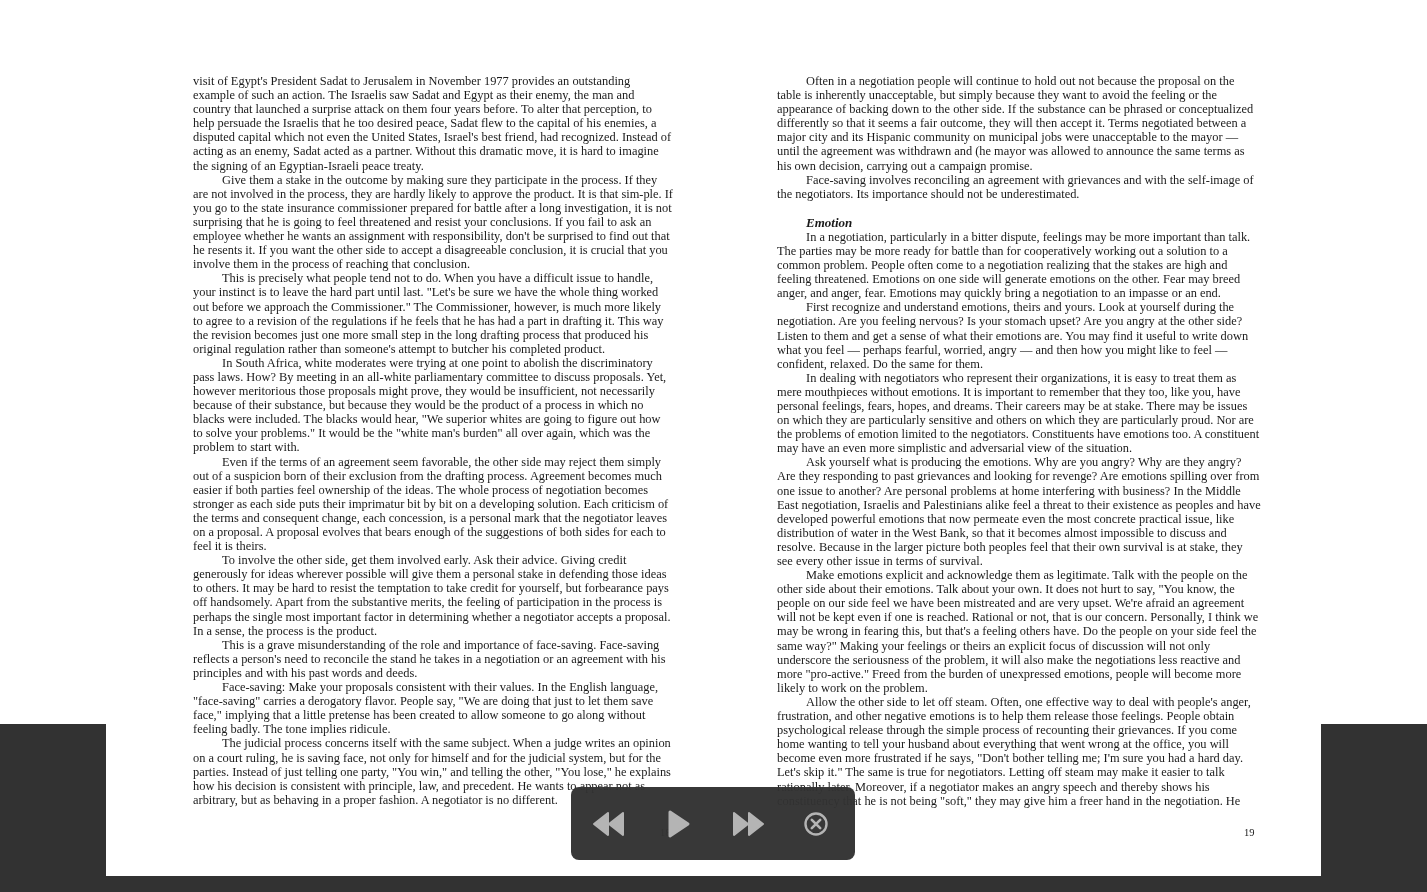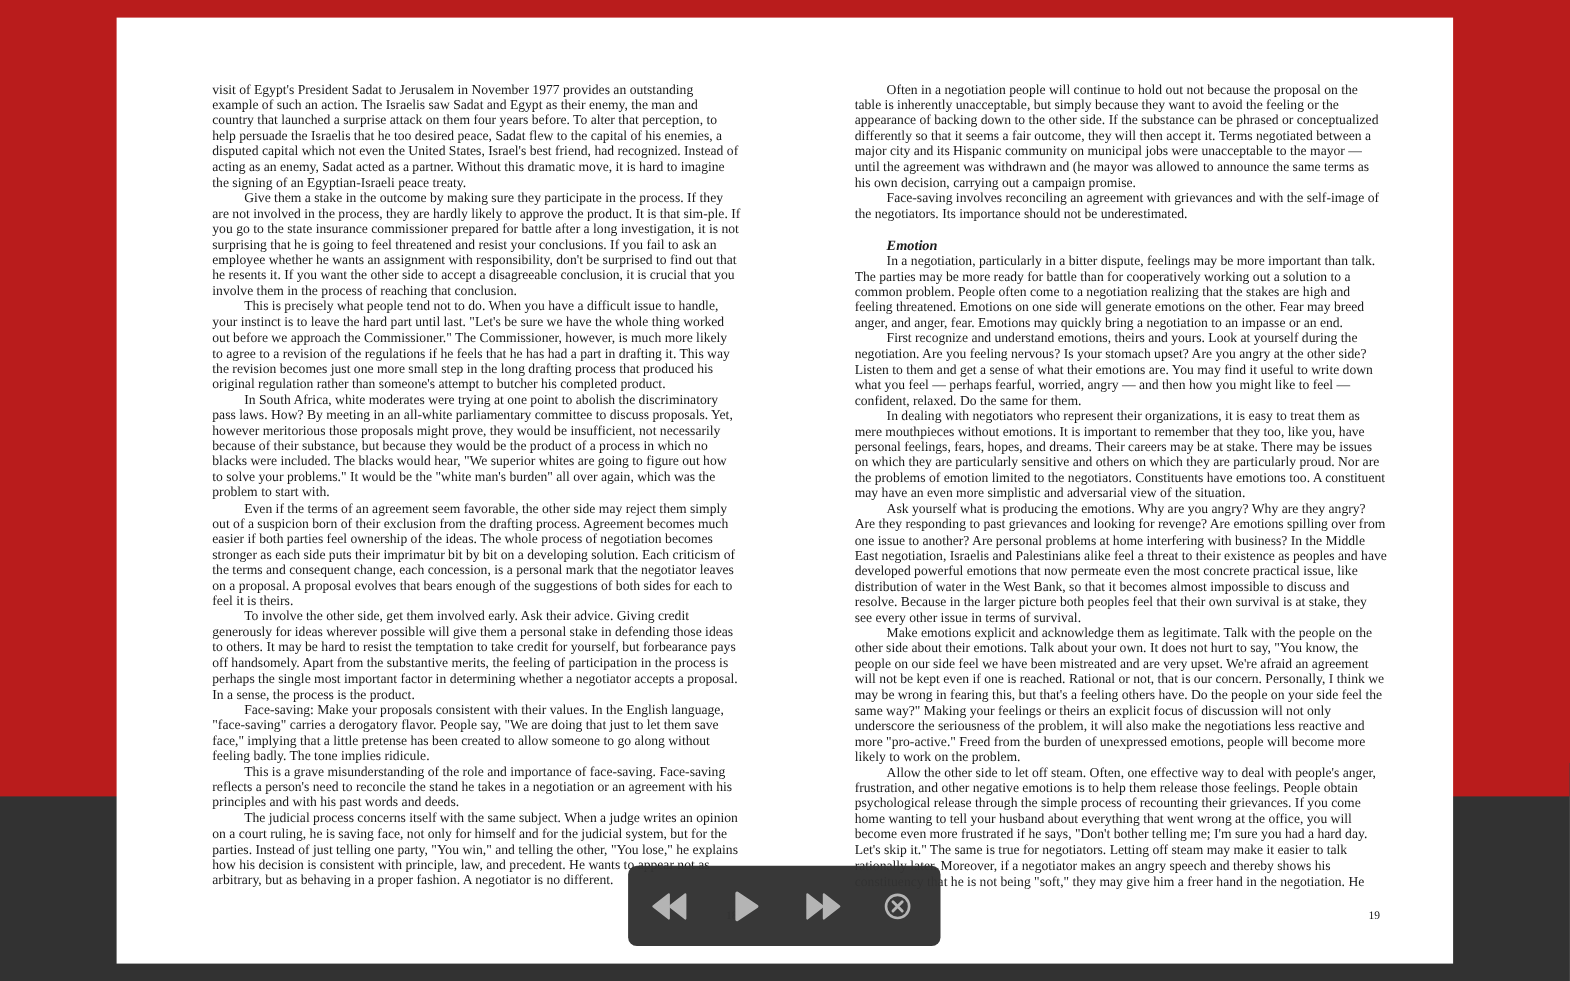--- a/index.html
+++ b/index.html
@@ -7,21 +7,21 @@
     padding: 0;
     width: 1427px;
     height: 892px;
     background: #323232;
     overflow: hidden;
   }
   .viewer {
     position: relative;
     width: 1427px;
     height: 724px;
-    background: #b91c1c;
+    background: #ffffff;
   }
   .spread {
     position: absolute;
     left: 106px;
     top: 16px;
     width: 1215px;
     height: 860px;
     background: #ffffff;
   }
   .page {
@@ -97,22 +97,22 @@
   <div class="spread">
 
     <div class="page page-left">
       <div class="text">
         <p class="noindent"><span>visit of Egypt's President Sadat to Jerusalem in November 1977 provides an outstanding example of such an action. The Israelis saw Sadat and Egypt as their enemy, the man and country that launched a surprise attack on them four years before. To alter that perception, to help persuade the Israelis that he too desired peace, Sadat flew to the capital of his enemies, a disputed capital which not even the United States, Israel's best friend, had recognized. Instead of acting as an enemy, Sadat acted as a partner. Without this dramatic move, it is hard to imagine the signing of an Egyptian-Israeli peace treaty.</span></p>
         <p><b>Give them a stake in the outcome by making sure they participate in the process.</b><span> If they are not involved in the process, they are hardly likely to approve the product. It is that sim-ple. If you go to the state insurance commissioner prepared for battle after a long investigation, it is not surprising that he is going to feel threatened and resist your conclusions. If you fail to ask an employee whether he wants an assignment with responsibility, don't be surprised to find out that he resents it. If you want the other side to accept a disagreeable conclusion, it is crucial that you involve them in the process of reaching that conclusion.</span></p>
         <p><span>This is precisely what people tend not to do. When you have a difficult issue to handle, your instinct is to leave the hard part until last. "Let's be sure we have the whole thing worked out before we approach the Commissioner." The Commissioner, however, is much more likely to agree to a revision of the regulations if he feels that he has had a part in drafting it. This way the revision becomes just one more small step in the long drafting process that produced his original regulation rather than someone's attempt to butcher his completed product.</span></p>
         <p><span>In South Africa, white moderates were trying at one point to abolish the discriminatory pass laws. How? By meeting in an all-white parliamentary committee to discuss proposals. Yet, however meritorious those proposals might prove, they would be insufficient, not necessarily because of their substance, but because they would be the product of a process in which no blacks were included. The blacks would hear, "We superior whites are going to figure out how to solve your problems." It would be the "white man's burden" all over again, which was the problem to start with.</span></p>
         <p><span>Even if the terms of an agreement seem favorable, the other side may reject them simply out of a suspicion born of their exclusion from the drafting process. Agreement becomes much easier if both parties feel ownership of the ideas. The whole process of negotiation becomes stronger as each side puts their imprimatur bit by bit on a developing solution. Each criticism of the terms and consequent change, each concession, is a personal mark that the negotiator leaves on a proposal. A proposal evolves that bears enough of the suggestions of both sides for each to feel it is theirs.</span></p>
         <p><span>To involve the other side, get them involved early. Ask their advice. Giving credit generously for ideas wherever possible will give them a personal stake in defending those ideas to others. It may be hard to resist the temptation to take credit for yourself, but forbearance pays off handsomely. Apart from the substantive merits, the feeling of participation in the process is perhaps the single most important factor in determining whether a negotiator accepts a proposal. In a sense, the process is the product.</span></p>
+        <p><span>This is a grave misunderstanding of the role and importance of face-saving. Face-saving reflects a person's need to reconcile the stand he takes in a negotiation or an agreement with his principles and with his past words and deeds.</span></p>
         <p><b>Face-saving: Make your proposals consistent with their values.</b><span> In the English language, "face-saving" carries a derogatory flavor. People say, "We are doing that just to let them save face," implying that a little pretense has been created to allow someone to go along without feeling badly. The tone implies ridicule.</span></p>
-        <p><span>This is a grave misunderstanding of the role and importance of face-saving. Face-saving reflects a person's need to reconcile the stand he takes in a negotiation or an agreement with his principles and with his past words and deeds.</span></p>
         <p><span>The judicial process concerns itself with the same subject. When a judge writes an opinion on a court ruling, he is saving face, not only for himself and for the judicial system, but for the parties. Instead of just telling one party, "You win," and telling the other, "You lose," he explains how his decision is consistent with principle, law, and precedent. He wants to appear not as arbitrary, but as behaving in a proper fashion. A negotiator is no different.</span></p>
       </div>
       <div class="page-number">18</div>
     </div>
 
     <div class="page page-right">
       <div class="text">
         <p><span>Often in a negotiation people will continue to hold out not because the proposal on the table is inherently unacceptable, but simply because they want to avoid the feeling or the appearance of backing down to the other side. If the substance can be phrased or conceptualized differently so that it seems a fair outcome, they will then accept it. Terms negotiated between a major city and its Hispanic community on municipal jobs were unacceptable to the mayor — until the agreement was withdrawn and (he mayor was allowed to announce the same terms as his own decision, carrying out a campaign promise.</span></p>
         <p><span>Face-saving involves reconciling an agreement with grievances and with the self-image of the negotiators. Its importance should not be underestimated.</span></p>
         <h3>Emotion</h3>

